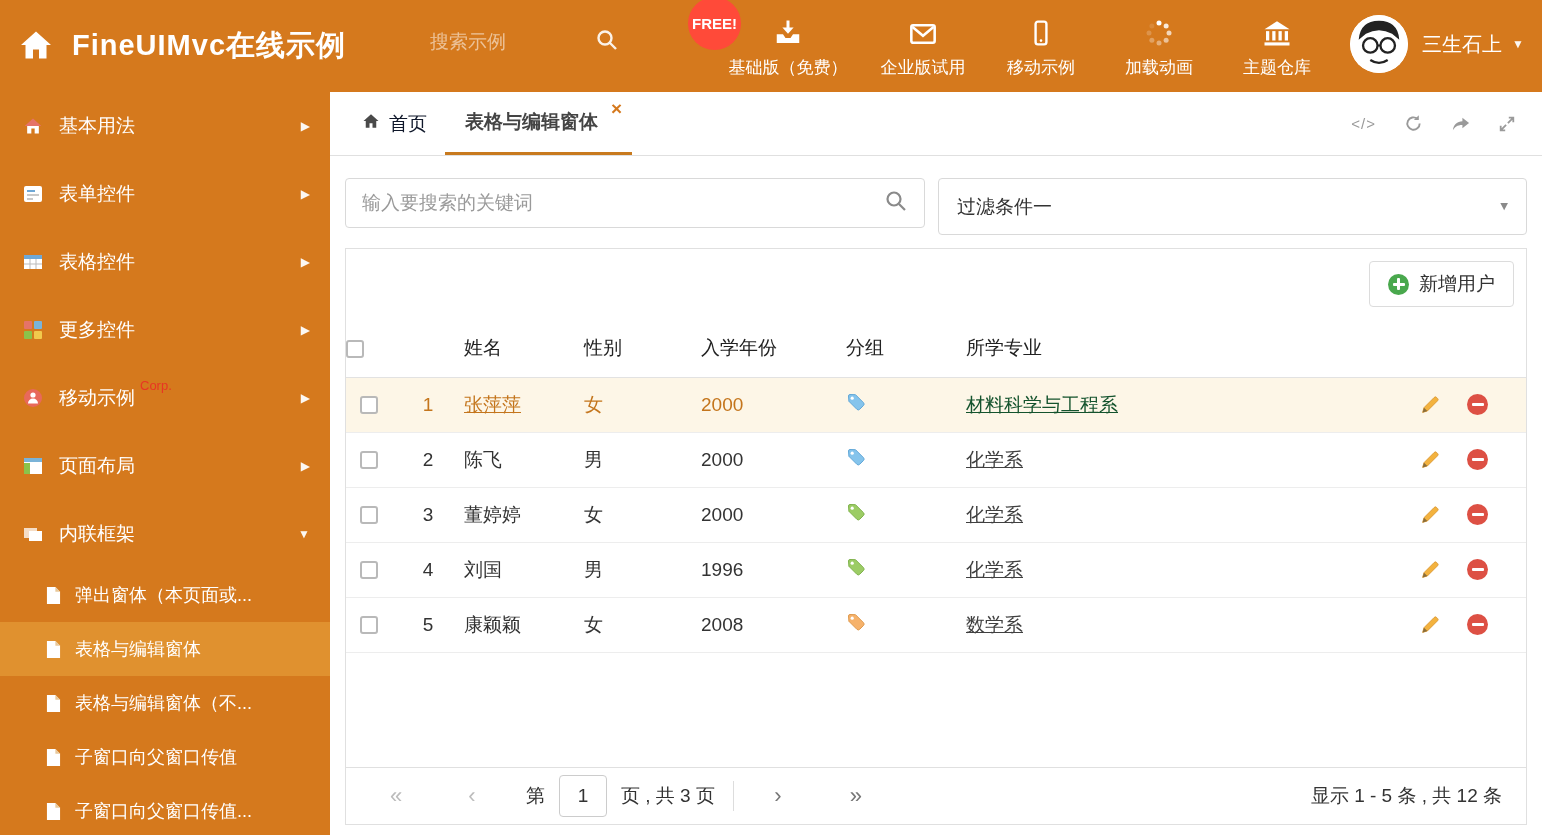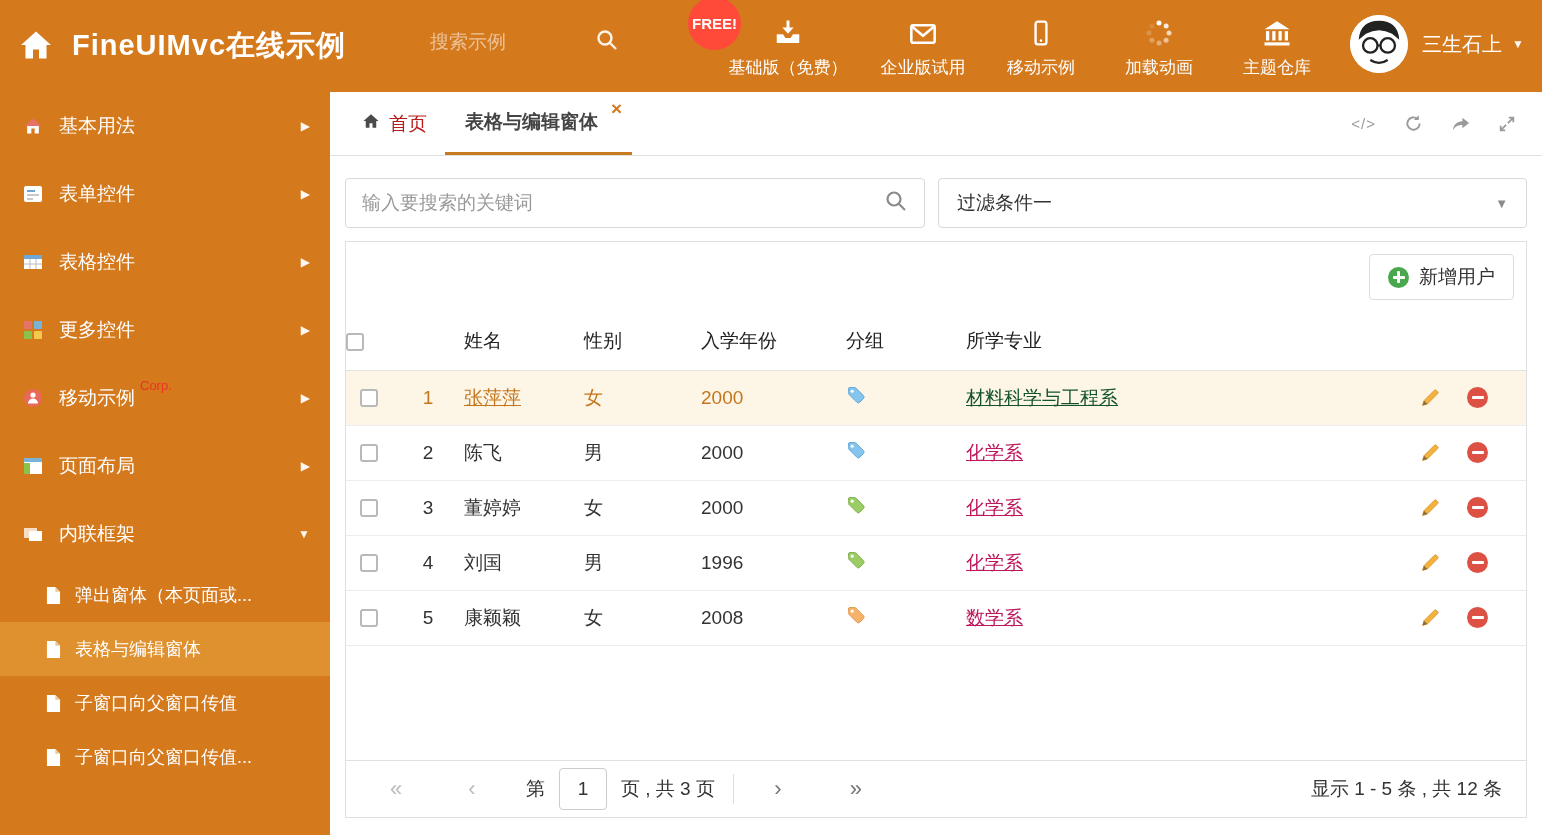--- a/index.html
+++ b/index.html
@@ -33,49 +33,49 @@
   .side-item { height:68px; display:flex; align-items:center; padding:0 20px 0 22px; font-size:19px; cursor:pointer; }
   .side-item .s-ico { width:22px; height:22px; margin-right:15px; display:flex; align-items:center; justify-content:center; }
   .side-item .arrow { margin-left:auto; font-size:12px; opacity:.95; }
   .corp-badge { color:#e83524; font-size:13px; margin-left:5px; align-self:flex-start; margin-top:14px; }
   .side-sub { height:54px; display:flex; align-items:center; padding-left:46px; font-size:18px; cursor:pointer; }
   .side-sub .f-ico { width:16px; margin-right:13px; display:flex; }
   .side-sub.active { background:#e0912f; }
 
   
   .tabbar { position:absolute; left:330px; top:92px; width:1212px; height:64px; background:#fff; border-bottom:1px solid #e0e0e0; display:flex; align-items:stretch; }
-  .tab-home { display:flex; align-items:center; gap:9px; padding:0 18px; margin-left:14px; font-size:19px; color:#b91c1c; cursor:pointer;justify-content:flex-end; }
+  .tab-home { display:flex; align-items:center; gap:9px; padding:0 18px; margin-left:14px; font-size:19px; color:#0f172a; cursor:pointer;justify-content:flex-end; }
   .tab-active { position:relative; display:flex; align-items:center; padding:0 34px 0 20px; font-size:19px; font-weight:bold; color:#444; border-bottom:3px solid #c87a1e; cursor:pointer; }
   .tab-close { position:absolute; right:10px; top:7px; color:#d5791d; font-size:19px; font-weight:bold; line-height:1; cursor:pointer; }
   .tab-tools { margin-left:auto; display:flex; align-items:center; gap:28px; padding-right:26px; color:#9a9a9a; }
   .tool-code { font-size:15px; letter-spacing:1px; cursor:pointer; }
   .tool-ico { display:flex; cursor:pointer; }
 
   
   .content { position:absolute; left:330px; top:156px; width:1212px; height:679px; background:#fff; padding:22px 15px 0 15px; }
   .filter-row { display:flex; gap:13px; }
   .search-box { width:580px; height:50px; border:1px solid #d9d9d9; border-radius:4px; display:flex; align-items:center; padding:0 16px; background:#fff; }
   .search-box input { flex:1; border:none; outline:none; font-size:19px; color:#7f1d1d; font-family:inherit; }
   .search-box input::placeholder { color:#9a9a9a; }
-  .select-box { flex:1; height:50px; border:1px solid #d9d9d9; border-radius:4px; display:flex; align-items:center; padding:16px 18px; font-size:19px; color:#333; cursor:pointer; }
+  .select-box { flex:1; height:57px; border:1px solid #d9d9d9; border-radius:4px; display:flex; align-items:center; padding:16px 18px; font-size:19px; color:#333; cursor:pointer;font-family:Liberation Mono, monospace; }
   .select-box .caret { margin-left:auto; color:#8a8a8a; font-size:13px; }
 
   .panel { margin-top:13px; border:1px solid #e0e0e0; height:577px; display:flex; flex-direction:column; background:#fff; }
   .toolbar { display:flex; padding:12px; }
   .btn { height:46px; border:1px solid #dcdcdc; border-radius:4px; background:#fff; display:flex; align-items:center; gap:10px; padding:0 18px; font-size:19px; color:#333; cursor:pointer; font-family:inherit; }
   .btn-add { margin-left:auto; }
 
   table { width:100%; border-collapse:collapse; table-layout:fixed; }
   thead th { height:58px; border-bottom:1px solid #e2e2e2; font-weight:400; font-size:19px; color:#222; text-align:left; padding-left:10px; }
   thead th.c-cb, thead th.c-num { padding-left:0; }
   tbody td { height:55px; border-bottom:1px solid #ededed; font-size:19px; color:#333; padding-left:10px; }
   td.c-cb, th.c-cb { padding-left:14px; }
   td.c-num { text-align:center; padding-left:0; }
   .checkbox { display:inline-block; width:18px; height:18px; border:2px solid #b9b9b9; border-radius:3px; background:#fff; cursor:pointer; vertical-align:middle; }
-  .major-link { color:#be185d; text-decoration:underline; cursor:pointer; }
+  .major-link { color:#404040; text-decoration:underline; cursor:pointer; }
   .name-link { cursor:pointer; }
   tr.tr-selected td { background:#fdf6e7; color:#c4751c; }
   tr.tr-selected .name-link { text-decoration:underline; color:#c4751c; }
   tr.tr-selected .major-link { color:#14532d; }
   .c-actions-inner { display:flex; justify-content:flex-end; align-items:center; gap:26px; padding-right:38px; }
   .icon-btn { display:flex; cursor:pointer; }
   .circle-del { width:21px; height:21px; border-radius:50%; background:#dd5044; position:relative; display:inline-block; }
   .circle-del::after { content:""; position:absolute; left:4.5px; top:9px; width:12px; height:3px; background:#fff; border-radius:1px; }
   .circle-add { width:21px; height:21px; border-radius:50%; background:#49a84d; position:relative; display:inline-block; }
   .circle-add::after { content:""; position:absolute; left:4.5px; top:9px; width:12px; height:3px; background:#fff; border-radius:1px; }
@@ -288,20 +288,29 @@
       <span>弹出窗体（本页面或...</span>
     </div>
     <div class="side-sub active">
       <span class="f-ico">
           <svg width="15" height="19" viewBox="0 0 16 20">
             <path d="M1 1 h9 l5 5 v13 h-14 z" fill="#fff"></path>
             <path d="M10 1 l5 5 h-5 z" fill="#e8c89a"></path>
           </svg>
         </span>
       <span>表格与编辑窗体</span>
+    </div>
+    <div class="side-sub">
+      <span class="f-ico">
+          <svg width="15" height="19" viewBox="0 0 16 20">
+            <path d="M1 1 h9 l5 5 v13 h-14 z" fill="#fff"></path>
+            <path d="M10 1 l5 5 h-5 z" fill="#e8c89a"></path>
+          </svg>
+        </span>
+      <span>表格与编辑窗体（不...</span>
     </div>
     <div class="side-sub">
       <span class="f-ico">
           <svg width="15" height="19" viewBox="0 0 16 20">
             <path d="M1 1 h9 l5 5 v13 h-14 z" fill="#fff"></path>
             <path d="M10 1 l5 5 h-5 z" fill="#e8c89a"></path>
           </svg>
         </span>
       <span>子窗口向父窗口传值</span>
     </div>

